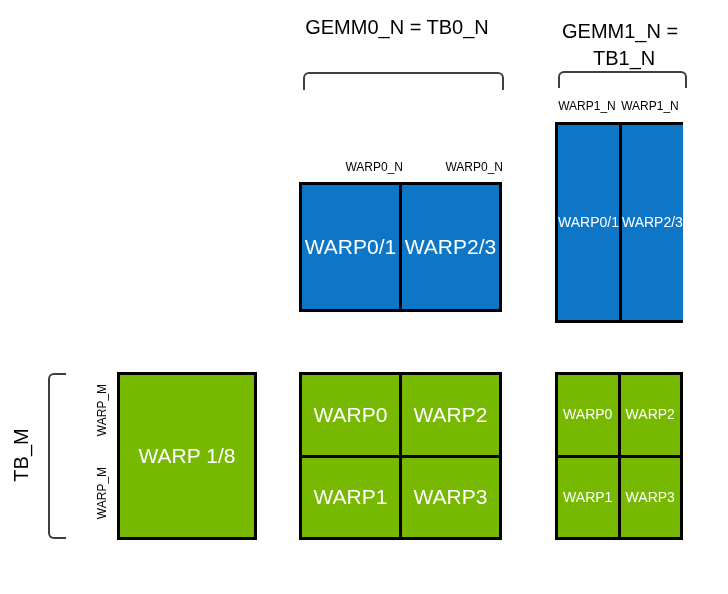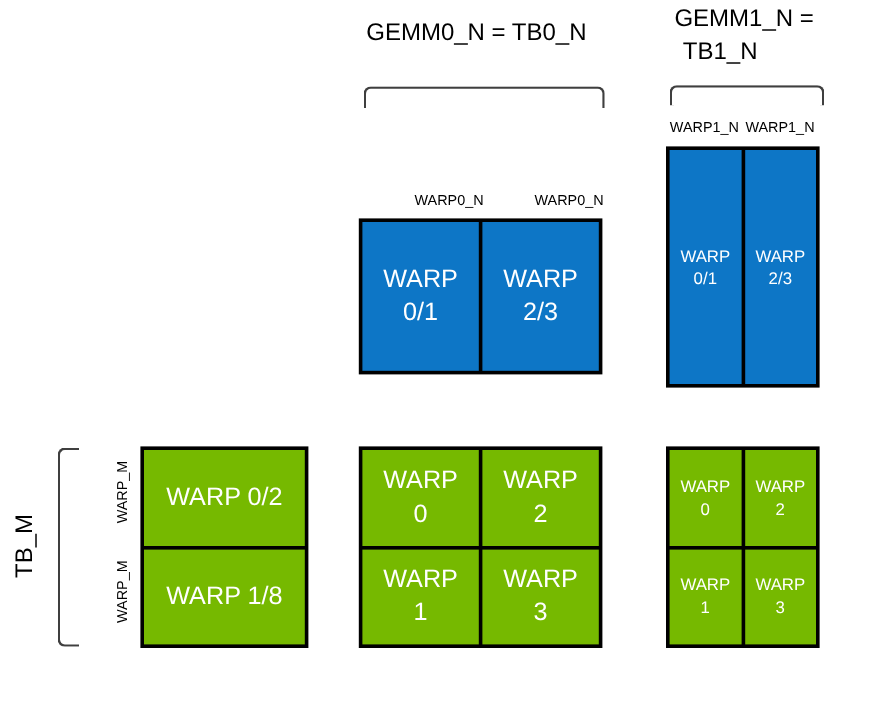--- a/index.html
+++ b/index.html
@@ -24,38 +24,38 @@
     border-left:2px solid var(--bracket);
     border-top:2px solid var(--bracket);
     border-bottom:2px solid var(--bracket);
     border-radius:6px 0 0 6px;
   }
   
   .block{background:var(--outline);padding:3px;display:flex;gap:3px;box-sizing:border-box;}
   .block.vert{flex-direction:column;}
   .block.grid2{display:grid;grid-template-columns:1fr 1fr;grid-template-rows:1fr 1fr;}
   .cell{
-    flex:1;display:flex;flex-direction:column;align-items:center;justify-content:center;
+    flex:1;display:flex;flex-direction:row;align-items:center;justify-content:center;
     color:var(--cell-text,#fff);text-align:center;
   }
   .cell.blue{background:var(--blue);}
   .cell.green{background:var(--green);}
   .fs21{font-size:21px;line-height:28px;}
   .fs14{font-size:14px;line-height:19px;}
 </style>
 </head>
 <body>
 
 <div class="canvas">
 
   <div class="abs title title-center" style="left:297px;top:16px;width:200px;">GEMM0_N = TB0_N</div>
 
-  <div class="abs" style="left:562px;top:3px;width:134px;">
+  <div class="abs" style="left:562px;top:18px;width:134px;">
     <div class="title" style="line-height:27px;">GEMM1_N =</div>
-    <div class="title" style="line-height:27px;padding-left:7px;">TB1_N</div>
+    <div class="title" style="line-height:27px;padding-left:7px;margin-left:24px;">TB1_N</div>
   </div>
 
   <div class="abs bracket-h" style="left:303px;top:72px;width:197px;height:16px;"></div>
   <div class="abs bracket-h" style="left:558px;top:71px;width:125px;height:15px;"></div>
   <div class="abs bracket-v" style="left:48px;top:373px;width:16px;height:162px;"></div>
 
   <div class="abs vrot title" style="left:-18px;top:443px;width:80px;height:24px;">TB_M</div>
   <div class="abs vrot small-label" style="left:67px;top:403px;width:70px;height:14px;">WARP_M</div>
   <div class="abs vrot small-label" style="left:67px;top:486px;width:70px;height:14px;">WARP_M</div>
 
@@ -80,23 +80,20 @@
       <div>WARP</div>
       <div>0/1</div>
     </div>
     <div class="cell blue fs14">
       <div>WARP</div>
       <div>2/3</div>
     </div>
   </div>
 
   <div class="abs block vert" style="left:117px;top:372px;width:140px;height:168px;">
-    <div class="cell green fs21">
-      <div>WARP 0/2</div>
-    </div>
     <div class="cell green fs21">
       <div>WARP 1/8</div>
     </div>
   </div>
 
   <div class="abs block grid2" style="left:299px;top:372px;width:203px;height:168px;">
     <div class="cell green fs21">
       <div>WARP</div>
       <div>0</div>
     </div>

